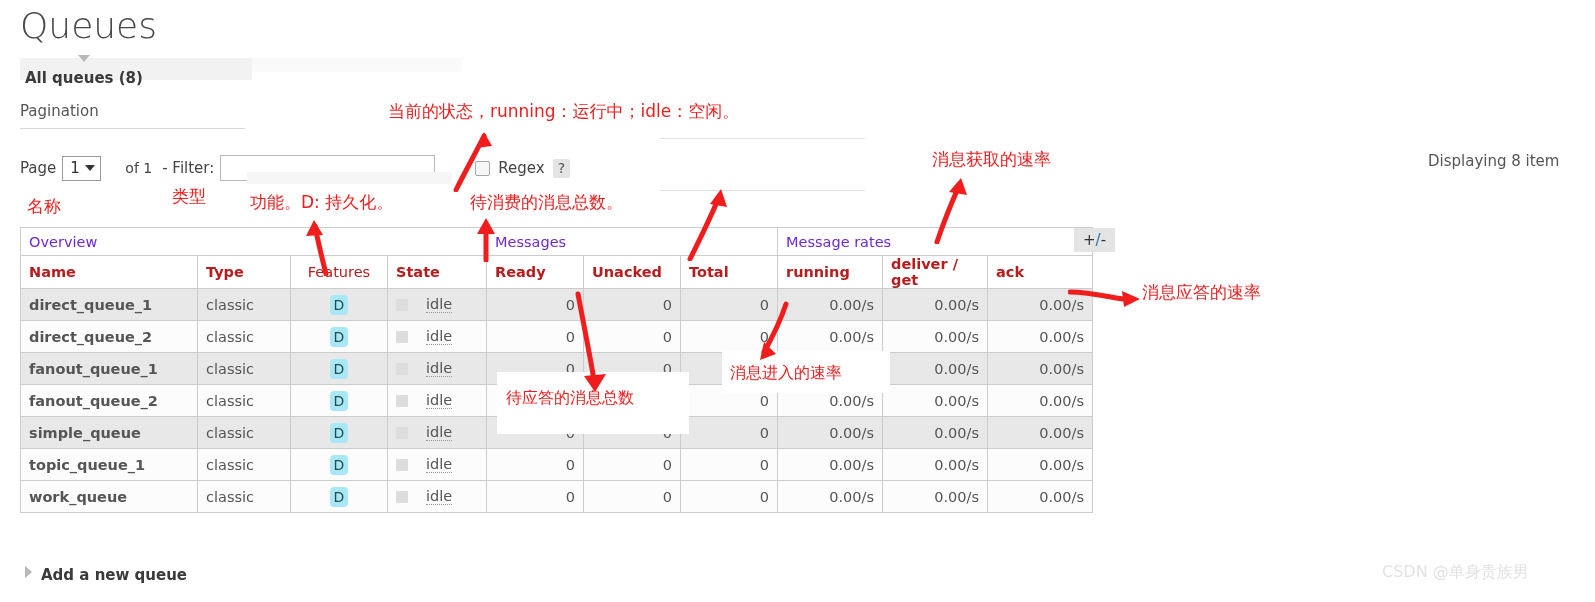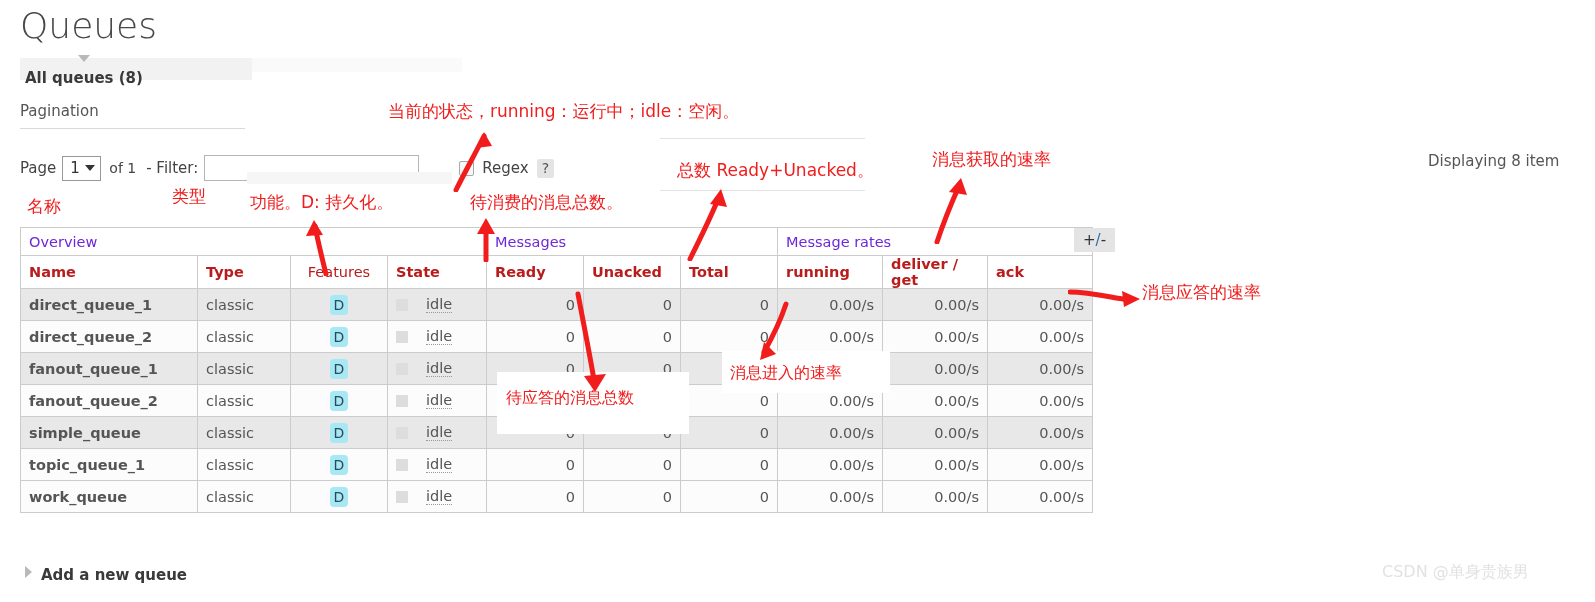--- a/index.html
+++ b/index.html
@@ -53,21 +53,21 @@
     font-family:"DejaVu Sans","Liberation Sans",sans-serif;
     font-size:15px;padding:1px 20px 1px 7px;height:25px;border-radius:0;
     background-image:none;
   }
   .sel-wrap{position:relative;display:inline-block;}
   .sel-caret{
     position:absolute;right:6px;top:50%;transform:translateY(-50%);
     width:0;height:0;border-left:5px solid transparent;border-right:5px solid transparent;
     border-top:6px solid #333;pointer-events:none;
   }
-  .of-n{margin:0 10px 0 8px;font-size:14px;}
+  .of-n{margin:0 10px 0 24px;font-size:14px;}
   .filter-lbl{margin-right:6px;}
   .filter-input{
     width:215px;height:26px;border:1px solid #b6b6b6;background:#fff;
     font-size:14px;padding:0 5px;box-sizing:border-box;
     font-family:"DejaVu Sans","Liberation Sans",sans-serif;
   }
   .filter-shade{position:absolute;left:247px;top:172px;width:205px;height:12px;background:#f6f6f6;}
   .regex-box{
     width:13px;height:13px;border:1px solid #a7a7a7;background:#f7f7f7;
     margin-left:40px;margin-right:8px;border-radius:2px;
@@ -359,21 +359,20 @@
     <path d="M28 60 C 24 44, 20 28, 17 12" stroke="#f11c1c" stroke-width="5" fill="none" stroke-linecap="round"></path>
     <path d="M16 6 L 8 22 L 25 21 Z" fill="#f11c1c"></path>
   </svg>
 
   <div class="anno" style="left:470px;top:191px;">待消费的消息总数。</div>
   <svg class="arrow" style="left:464px;top:214px;" width="44" height="48">
     <path d="M22 46 C 22 34, 22 22, 22 12" stroke="#f11c1c" stroke-width="5" fill="none" stroke-linecap="round"></path>
     <path d="M22 4 L 13 20 L 31 20 Z" fill="#f11c1c"></path>
   </svg>
 
-  <div class="anno" style="left:677px;top:159px;">总数 Ready+Unacked。</div>
   <svg class="arrow" style="left:682px;top:183px;" width="56" height="78">
     <path d="M8 76 C 18 56, 28 36, 37 14" stroke="#f11c1c" stroke-width="5" fill="none" stroke-linecap="round"></path>
     <path d="M39 6 L 28 21 L 45 24 Z" fill="#f11c1c"></path>
   </svg>
 
   <div class="anno" style="left:932px;top:148px;">消息获取的速率</div>
   <svg class="arrow" style="left:925px;top:172px;" width="52" height="72">
     <path d="M12 70 C 18 52, 26 32, 34 14" stroke="#f11c1c" stroke-width="5" fill="none" stroke-linecap="round"></path>
     <path d="M36 6 L 24 20 L 42 23 Z" fill="#f11c1c"></path>
   </svg>

